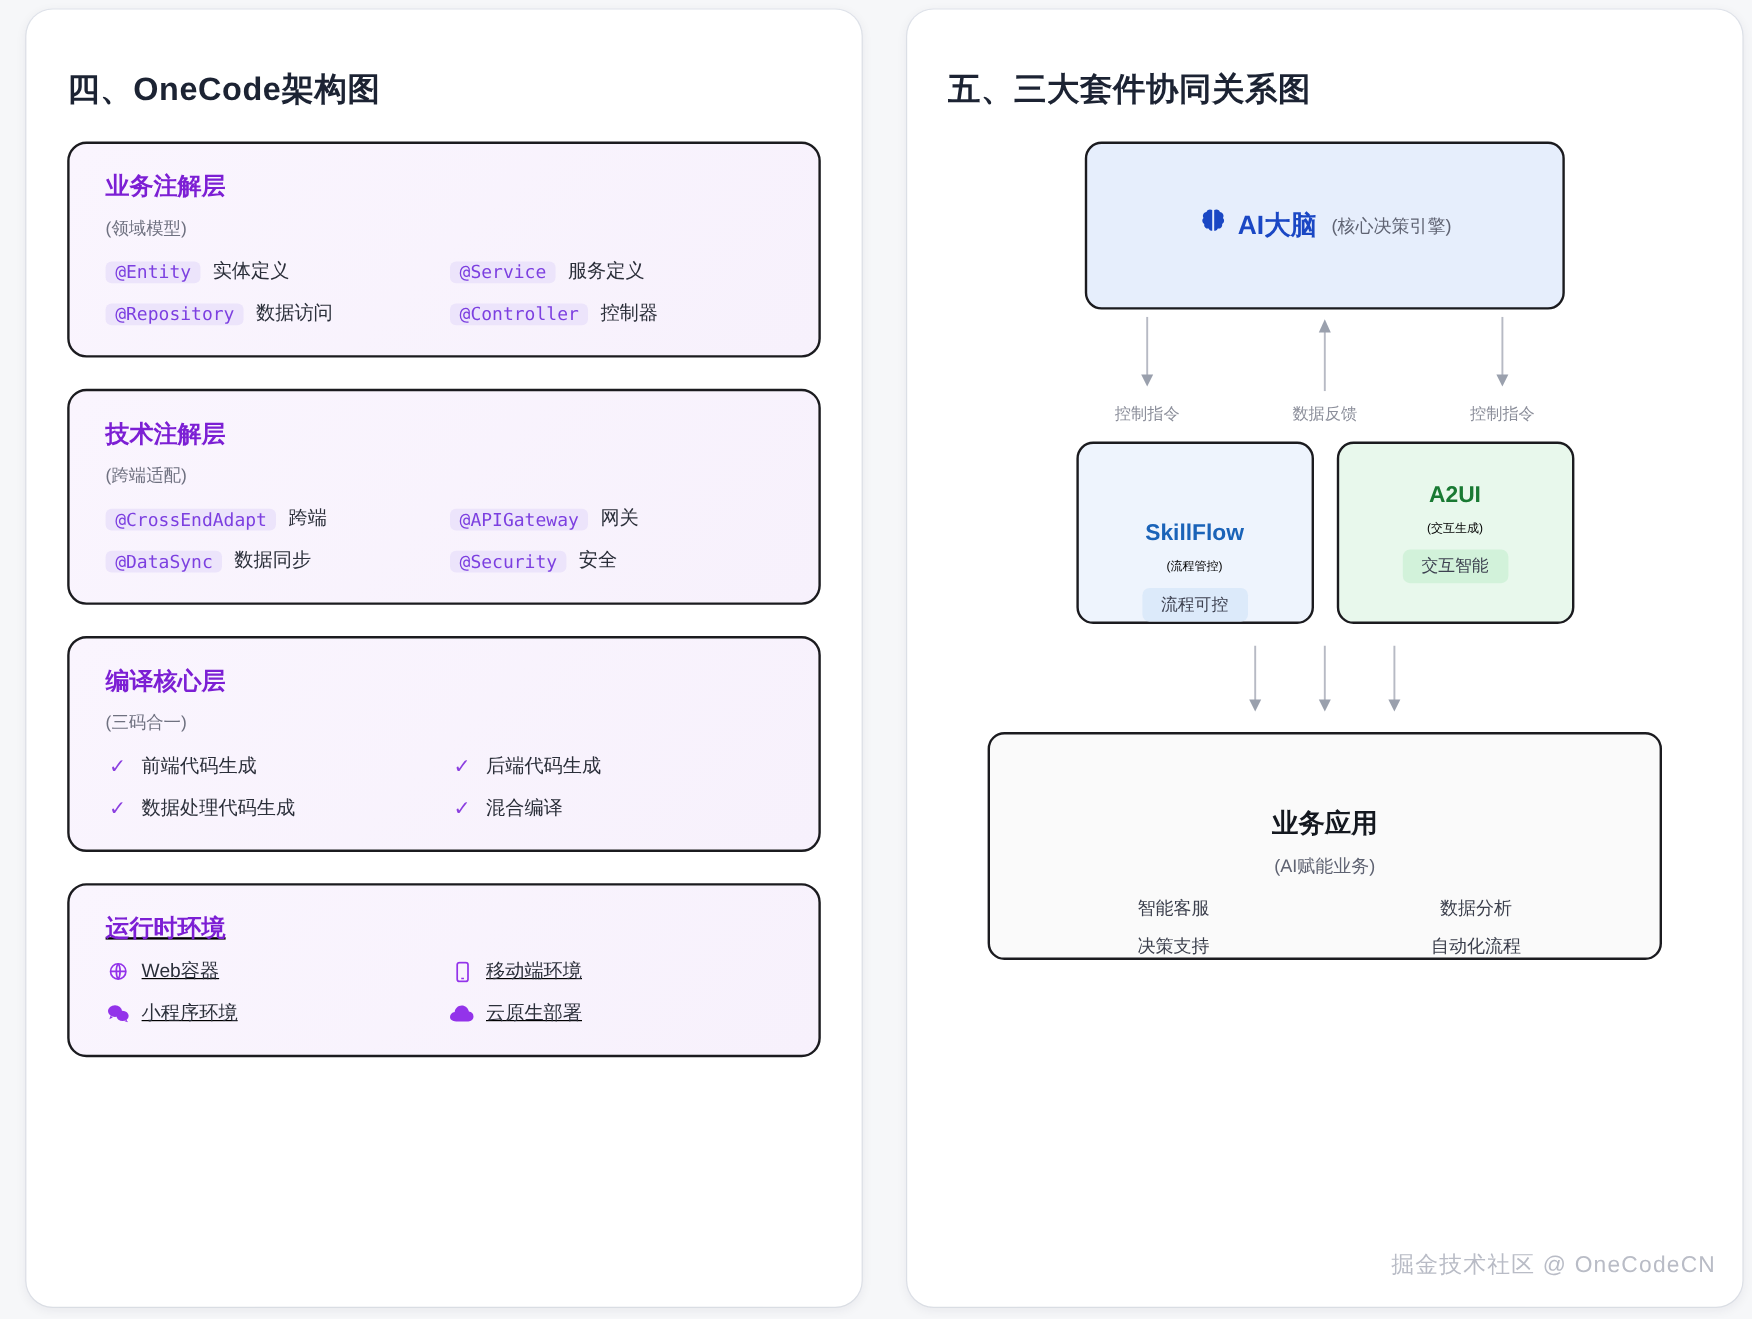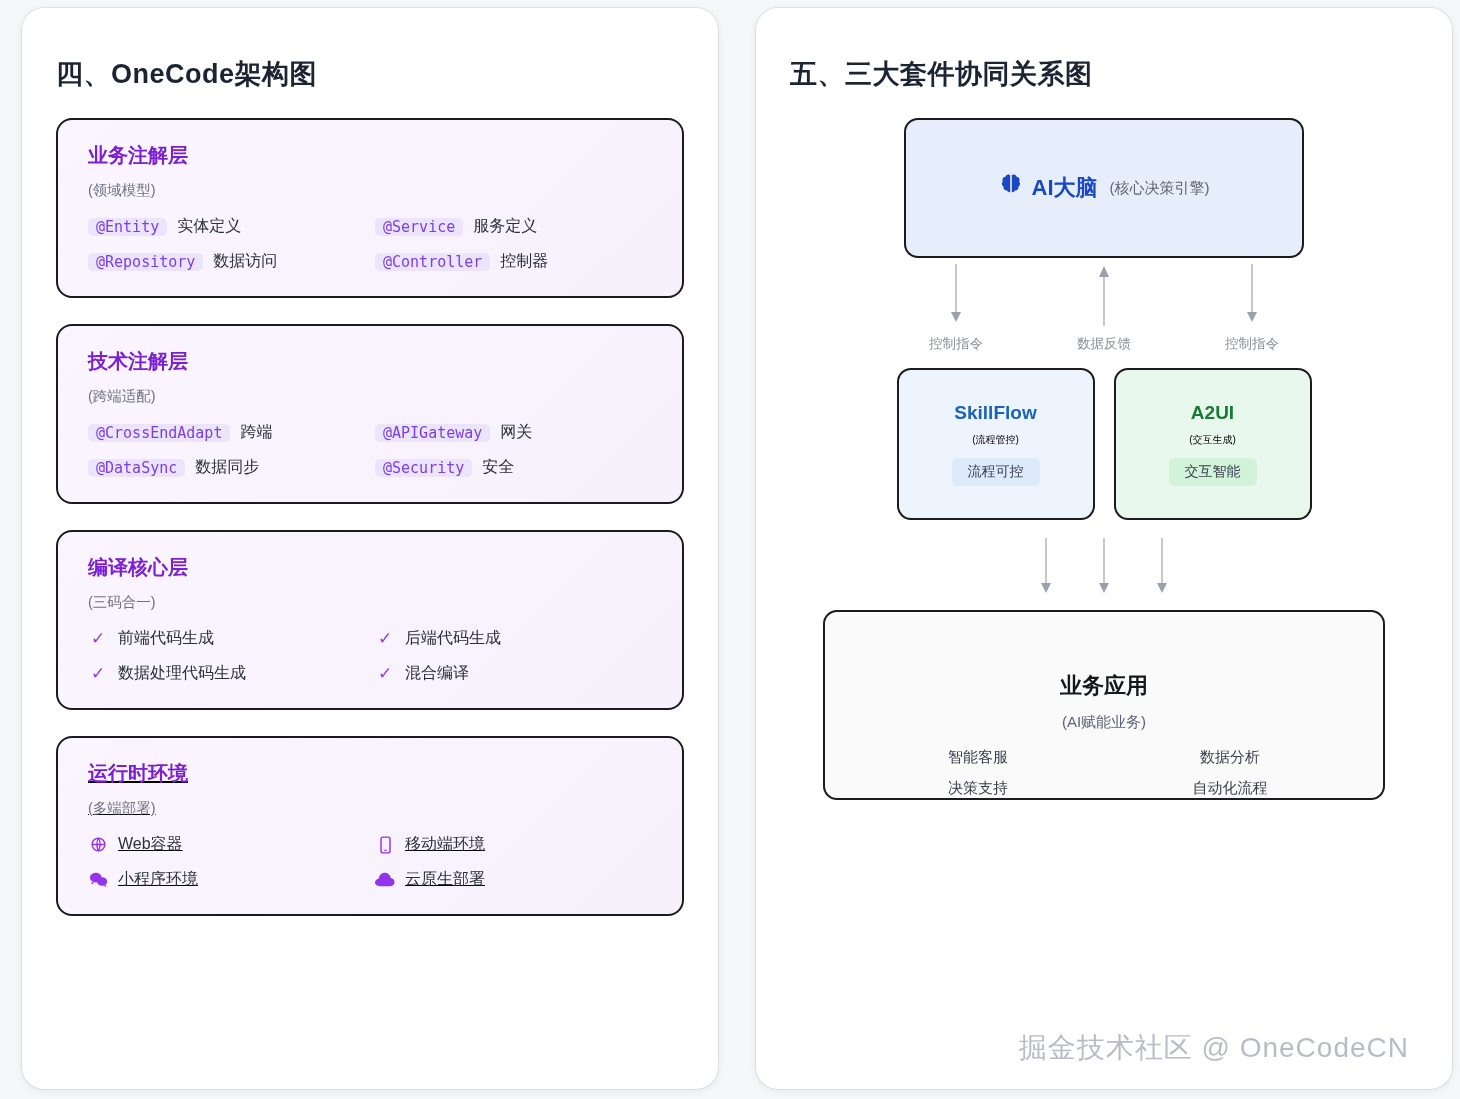--- a/index.html
+++ b/index.html
@@ -127,21 +127,21 @@
   }
   .suite-name { font-size: 19px; font-weight: 700; }
   .suite-sub { font-size: 10px; color: #000000; }
   .suite-pill {
     font-size: 14px;
     padding: 5px 16px;
     border-radius: 6px;
     color: #3d4150;
     margin-top: 2px;
   }
-  .s-skillflow { background: #eef4fd; }
+  .s-skillflow { background: #eef4fd; justify-content: flex-end; }
   .s-skillflow .suite-name { color: #1a63b8; }
   .s-skillflow .suite-pill { background: #dceafa; }
   .s-a2ui { background: #e8f8ec; }
   .s-a2ui .suite-name { color: #197a33; }
   .s-a2ui .suite-pill { background: #d2f2da; }
   .s-onecode { background: #fbeefb; }
   .s-onecode .suite-name { color: #9619c9; }
   .s-onecode .suite-pill { background: #ece1fa; }
 
   .arrow-row2 {
@@ -171,23 +171,23 @@
     display: grid;
     grid-template-columns: 170px 170px;
     column-gap: 82px;
     row-gap: 12px;
     justify-items: center;
   }
   .app-item { font-size: 15px; color: #3b3f4c; }
 
   .watermark {
     position: absolute;
-    right: 43px;
+    right: 22px;
     bottom: 22px;
-    font-size: 28px;
+    font-size: 19px;
     color: #b9bcc6;
     letter-spacing: 1px;
   }
 </style>
 </head>
 <body>
 
 <div class="stage">
 
   <section class="panel panel-left">
@@ -257,21 +257,20 @@
         </div>
         <div class="item">
           <span class="ricon check">✓</span>
           <span class="item-label">混合编译</span>
         </div>
       </div>
     </div>
 
     <div class="layer">
       <div class="layer-title">运行时环境</div>
-      <div class="layer-sub">(多端部署)</div>
       <div class="grid2">
         <div class="item">
           <span class="ricon">
             <svg width="17" height="17" viewBox="0 0 24 24" fill="none" stroke="#9333ea" stroke-width="2">
               <circle cx="12" cy="12" r="9"></circle>
                 <path d="M3 12h18M12 3c3 3.5 3 14 0 18M12 3c-3 3.5-3 14 0 18"></path>
             </svg>
           </span>
           <span class="item-label">Web容器</span>
         </div>

